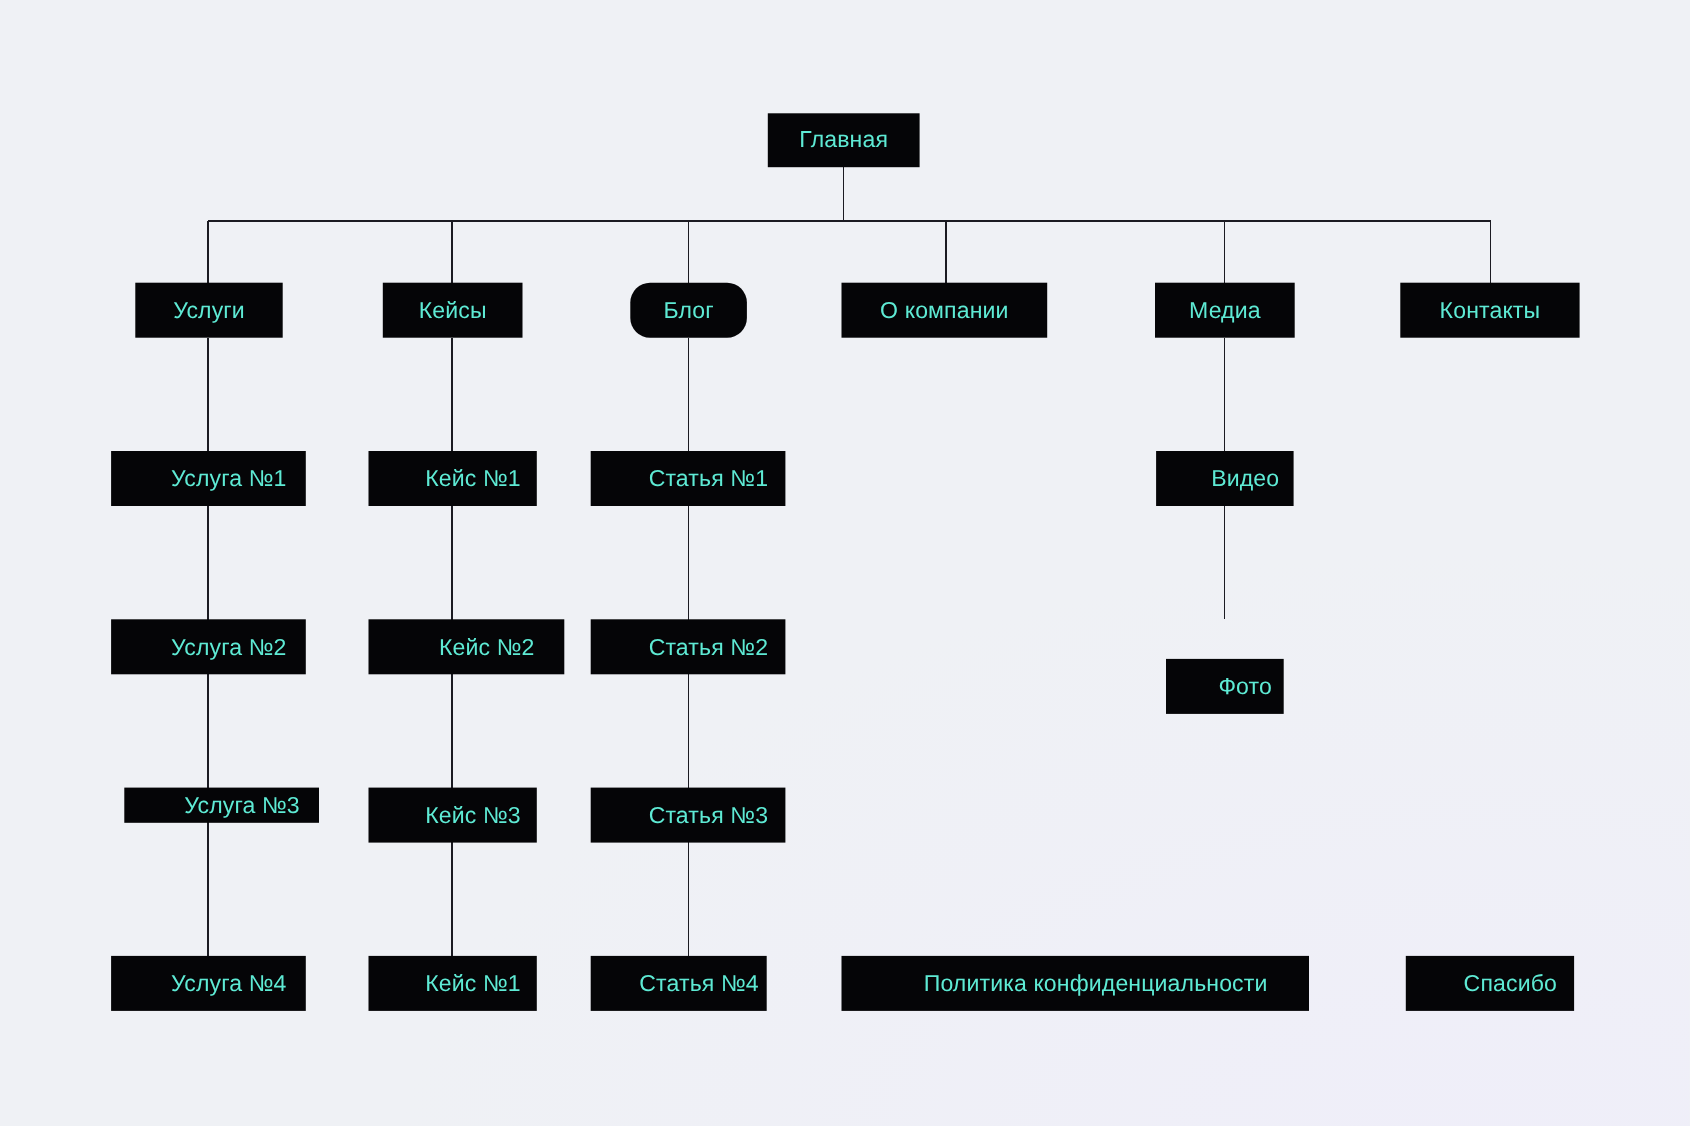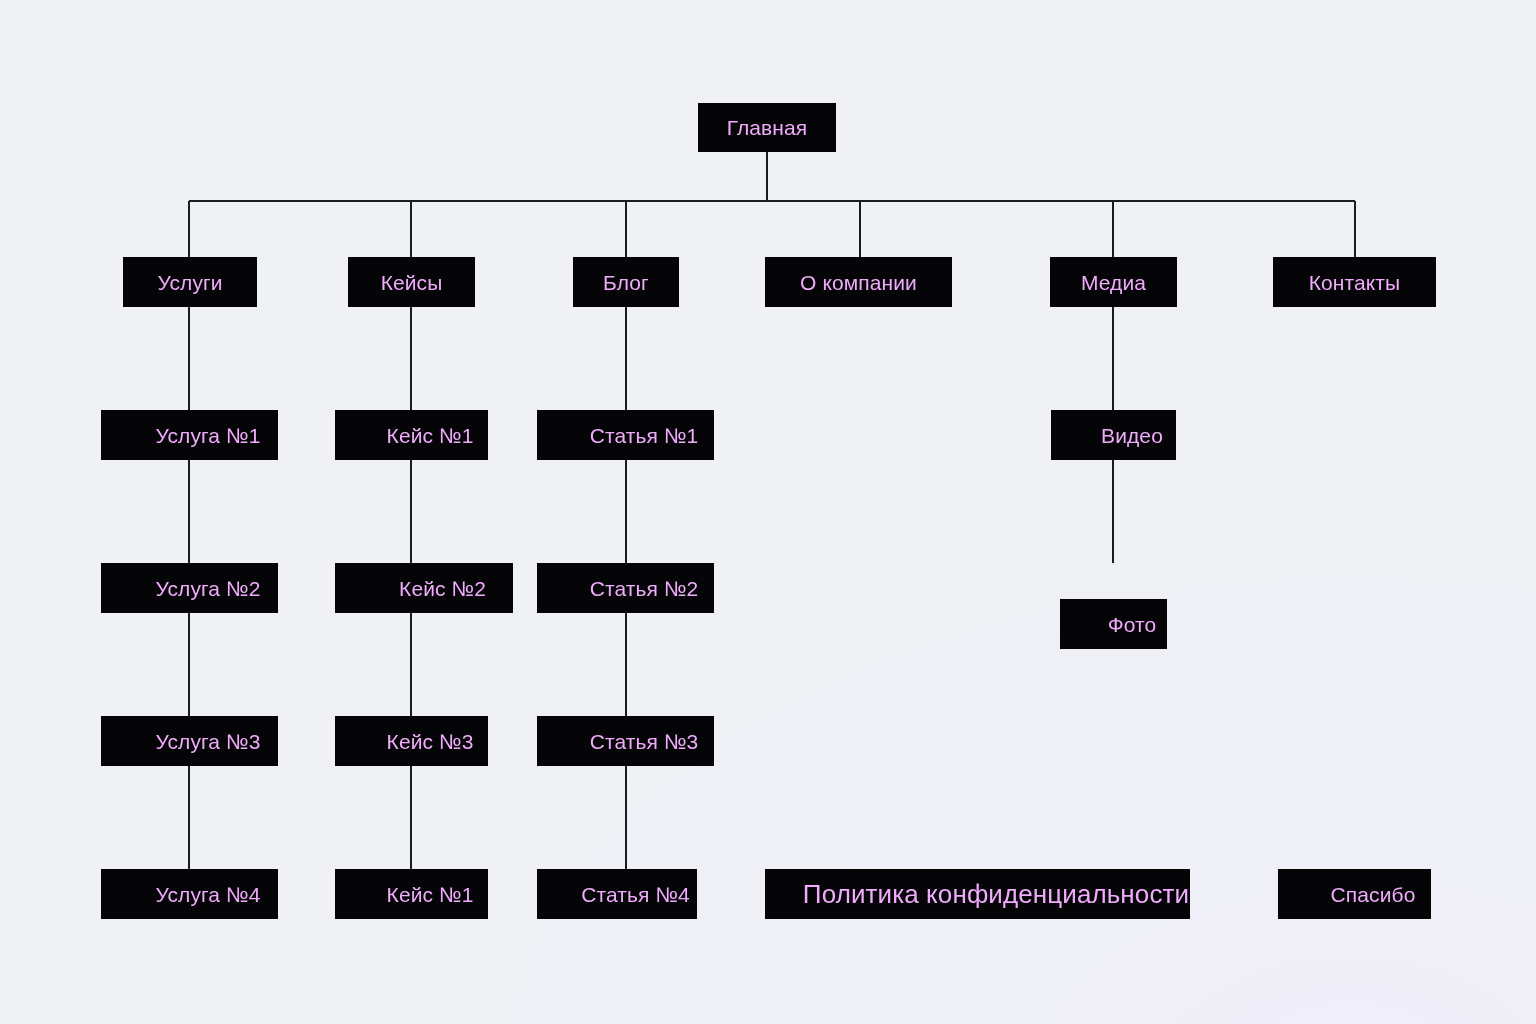--- a/index.html
+++ b/index.html
@@ -27,35 +27,35 @@
     left: 0;
     top: 0;
     width: 1536px;
     height: 1024px;
     pointer-events: none;
   }
   .node {
     position: absolute;
     box-sizing: border-box;
     background: #050507;
-    color: #f0abfc;
+    color: #5eead4;
     display: flex;
     align-items: center;
     justify-content: center;
     font-size: 21px;
     line-height: 1;
     letter-spacing: 0.1px;
     white-space: nowrap;
     font-weight: 400;
     -webkit-font-smoothing: antialiased;
   }
   .node.root { font-size: 21px; }
   .node.level1 { font-size: 21px; }
   .node.level2 { font-size: 21px; padding-left: 37px; }
-  .node.wide { font-size: 26px; }
+  .node.wide { font-size: 21px; }
 </style>
 </head>
 <body>
 
 <div id="sitemap-canvas">
 
   <svg id="connector-layer" width="1536" height="1024" viewBox="0 0 1536 1024" xmlns="http://www.w3.org/2000/svg" shape-rendering="crispEdges">
     <g id="connector-group" stroke="#1b1b22" stroke-width="1.4" fill="none">
         <line x1="767" y1="152" x2="767" y2="201"></line>
         <line x1="189" y1="201" x2="1355" y2="201"></line>
@@ -75,39 +75,39 @@
   <div id="node-layer">
       <div class="node root" style="left: 698px; top: 103px; width: 138px; height: 49px;">
         <span>Главная</span>
       </div>
       <div class="node level1" style="left: 123px; top: 257px; width: 134px; height: 50px;">
         <span>Услуги</span>
       </div>
       <div class="node level1" style="left: 348px; top: 257px; width: 127px; height: 50px;">
         <span>Кейсы</span>
       </div>
-      <div class="node level1" style="left: 573px; top: 257px; width: 106px; height: 50px;">
+      <div class="node level1" style="left: 573px; top: 257px; width: 106px; height: 50px; border-radius: 18px;">
         <span>Блог</span>
       </div>
       <div class="node level1" style="left: 765px; top: 257px; width: 187px; height: 50px;">
         <span>О компании</span>
       </div>
       <div class="node level1" style="left: 1050px; top: 257px; width: 127px; height: 50px;">
         <span>Медиа</span>
       </div>
       <div class="node level1" style="left: 1273px; top: 257px; width: 163px; height: 50px;">
         <span>Контакты</span>
       </div>
       <div class="node level2" style="left: 101px; top: 410px; width: 177px; height: 50px;">
         <span>Услуга №1</span>
       </div>
       <div class="node level2" style="left: 101px; top: 563px; width: 177px; height: 50px;">
         <span>Услуга №2</span>
       </div>
-      <div class="node level2" style="left: 101px; top: 716px; width: 177px; height: 50px;">
+      <div class="node level2" style="left: 113px; top: 716px; width: 177px; height: 32px;">
         <span>Услуга №3</span>
       </div>
       <div class="node level2" style="left: 101px; top: 869px; width: 177px; height: 50px;">
         <span>Услуга №4</span>
       </div>
       <div class="node level2" style="left: 335px; top: 410px; width: 153px; height: 50px;">
         <span>Кейс №1</span>
       </div>
       <div class="node level2" style="left: 335px; top: 563px; width: 178px; height: 50px;">
         <span>Кейс №2</span>

